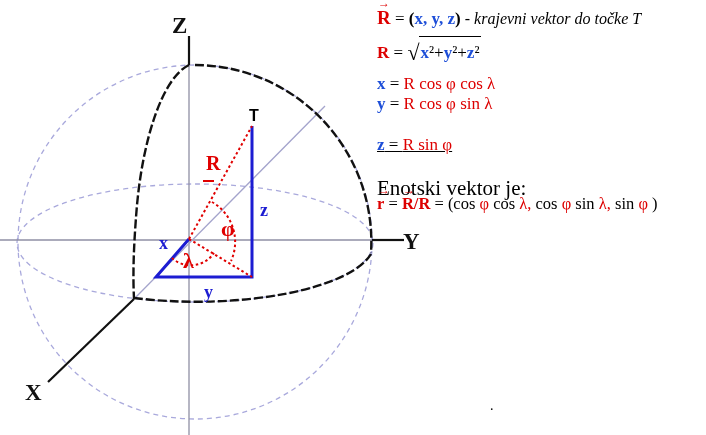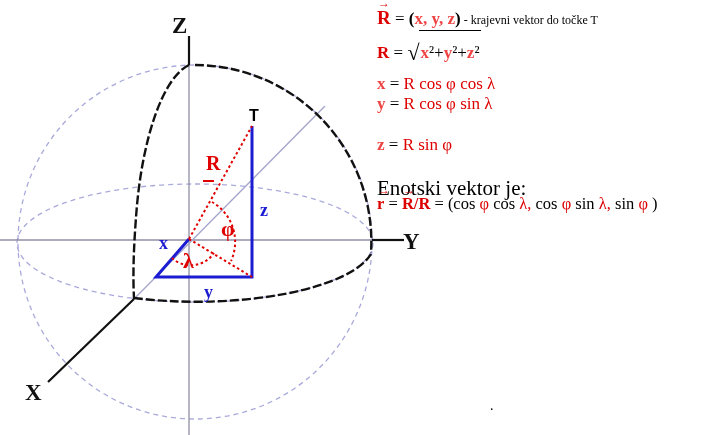--- a/index.html
+++ b/index.html
@@ -22,27 +22,27 @@
   .lbl-axis{font-size:23px;font-weight:bold;fill:#111;}
   .lbl-T{font-family:"Liberation Sans",sans-serif;font-size:16px;font-weight:bold;fill:#000;}
   .lbl-red{font-size:20px;font-weight:bold;fill:#e00000;}
   .lbl-greek{font-size:22px;font-weight:bold;fill:#e00000;}
   .lbl-blue{font-size:18px;font-weight:bold;fill:#1c1cd2;}
 
   
   .fpanel{position:absolute;left:377px;top:0;width:329px;height:435px;font-size:17px;color:#000;}
   .fline{position:absolute;left:0;white-space:nowrap;}
   .red{color:#dd0000;}
-  .blue{color:#ef4444;}
+  .blue{color:#1d4ed8;}
   .blk{color:#000;}
   .b{font-weight:bold;}
   .vec{position:relative;display:inline-block;font-weight:bold;color:#dd0000;}
   .vec .arr{position:absolute;left:1px;top:-11px;font-size:12px;color:#dd0000;font-weight:bold;}
   .rad-sign{font-size:22px;vertical-align:-2px;}
-  .radicand{border-top:1.6px solid #000;padding:12px 2px 0 1px;}
+  .radicand{border-top:1.6px solid #000;padding:6px 2px 0 1px;}
   .dot{position:absolute;font-size:14px;color:#000;}
 </style>
 </head>
 <body>
 
 <div class="stage">
 
   <svg width="460" height="435" viewBox="0 0 460 435">
 
     <circle cx="195" cy="242" r="177" class="lightline"></circle>
@@ -75,36 +75,36 @@
     <text x="221" y="236" class="lbl-greek">φ</text>
     <text x="183" y="268" class="lbl-greek">λ</text>
     <text x="159" y="249" class="lbl-blue">x</text>
     <text x="204" y="298" class="lbl-blue">y</text>
     <text x="260" y="216" class="lbl-blue">z</text>
   </svg>
 
   <div class="fpanel">
 
     <div class="fline" style="top:7px;">
-      <span class="vec" style="font-size:19px;"><span>R</span><span class="arr">→</span></span><span class="blk"> = </span><span class="blk b">(</span><span class="blue b">x, y, z</span><span class="blk b">)</span><span class="blk" style="font-size:12px;"> - krajevni vektor do točke T</span>
+      <span class="vec" style="font-size:19px;"><span>R</span><span class="arr">→</span></span><span class="blk"> = </span><span class="blk b">(</span><span class="blue b">x, y, z</span><span class="blk b">)</span><span class="blk" style="font-size:16px;font-style:italic;"> - krajevni vektor do točke T</span>
     </div>
 
     <div class="fline" style="top:40px;">
       <span class="red b">R</span><span class="blk"> = </span><span class="rad-sign blk">√</span><span class="radicand"><span class="blue b">x</span><span class="blk">²+</span><span class="blue b">y</span><span class="blk">²+</span><span class="blue b">z</span><span class="blk">²</span></span>
     </div>
 
     <div class="fline" style="top:74px;">
       <span class="blue b">x</span><span class="blk"> = </span><span class="red">R cos φ cos λ</span>
     </div>
 
     <div class="fline" style="top:94px;">
       <span class="blue b">y</span><span class="blk"> = </span><span class="red">R cos φ sin λ</span>
     </div>
 
-    <div class="fline" style="top:135px;">
+    <div class="fline" style="top:135px;text-decoration:underline;">
       <span class="blue b">z</span><span class="blk"> = </span><span class="red">R sin φ</span>
     </div>
 
     <div class="fline blk" style="top:176px;font-size:21px;">Enotski vektor je:</div>
 
     <div class="fline" style="top:194px;font-size:16.5px;">
       <span class="vec"><span>r</span><span class="arr">→</span></span><span class="blk"> = </span><span class="vec"><span>R</span><span class="arr">→</span></span><span class="red b">/R</span><span class="blk"> = </span><span class="blk">(cos </span><span class="red">φ</span><span class="blk"> cos </span><span class="red">λ,</span><span class="blk"> cos </span><span class="red">φ</span><span class="blk"> sin </span><span class="red">λ,</span><span class="blk"> sin </span><span class="red">φ</span><span class="blk"> )</span>
     </div>
 
     <div class="dot" style="left:113px;top:398px;">.</div>

